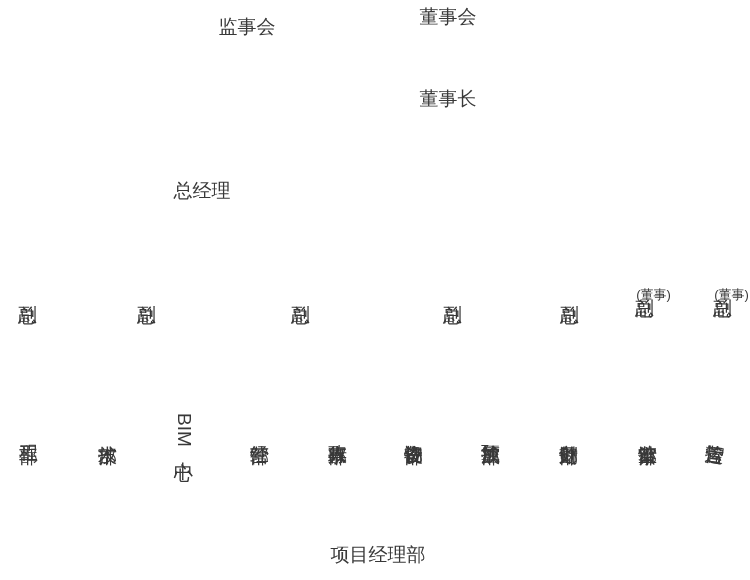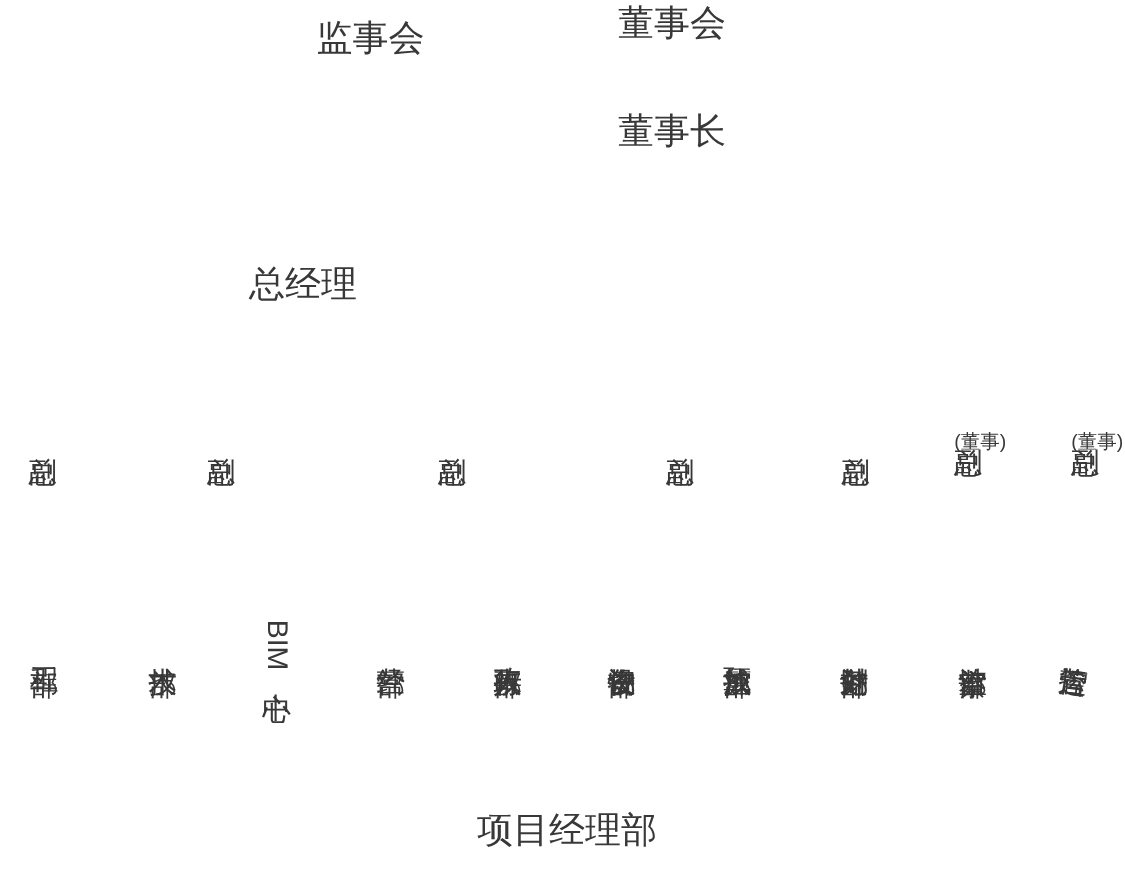--- a/index.html
+++ b/index.html
@@ -12,21 +12,21 @@
     width: 750px;
     height: 580px;
     background: #ffffff;
     overflow: hidden;
     font-family: "Liberation Sans", sans-serif;
     color: #383838;
   }
   .h-node {
     position: absolute;
     transform: translate(-50%, -50%);
-    font-size: 24px;
+    font-size: 19px;
     line-height: 1;
     white-space: nowrap;
   }
   .v-node {
     position: absolute;
     transform: translate(-50%, -50%);
     writing-mode: vertical-rl;
     text-orientation: mixed;
     font-size: 19px;
     line-height: 1;
@@ -58,21 +58,21 @@
 </style>
 </head>
 <body>
 
 <div class="canvas">
 
   <div class="h-node" style="left:247px; top:26px">监事会</div>
 
   <div class="h-node" style="left:448px; top:16px">董事会</div>
 
-  <div class="h-node" style="left:448px; top:88px">董事长</div>
+  <div class="h-node" style="left:448px; top:98px">董事长</div>
 
   <div class="h-node" style="left:202px; top:190px">总经理</div>
 
   <div class="v-node" style="left:28px; top:290px">副总</div>
 
   <div class="v-node" style="left:147px; top:290px">副总</div>
 
   <div class="v-node" style="left:301px; top:290px">副总</div>
 
   <div class="v-node" style="left:453px; top:290px">副总</div>

